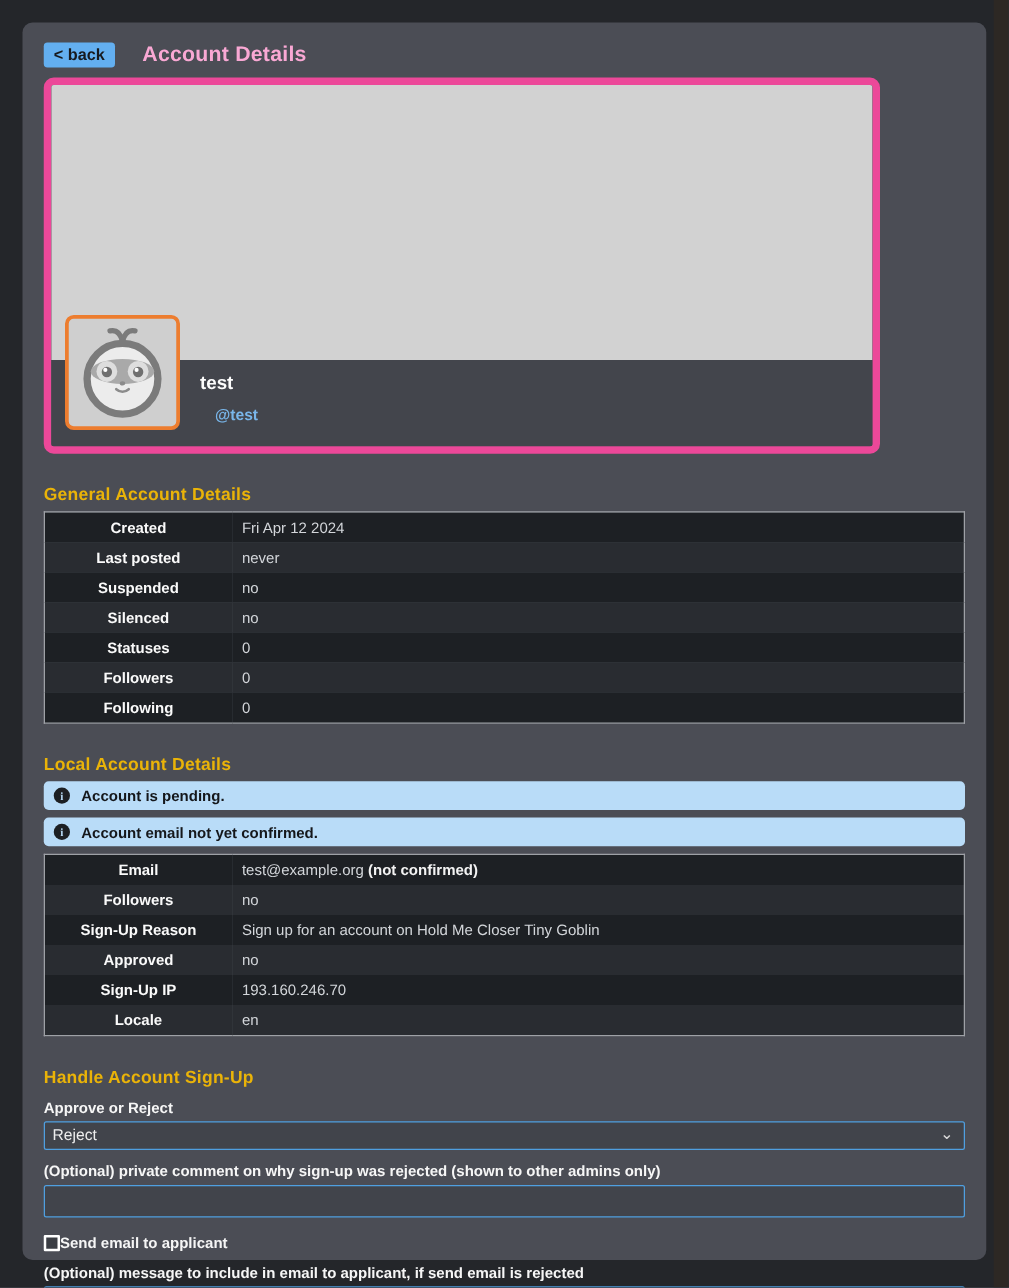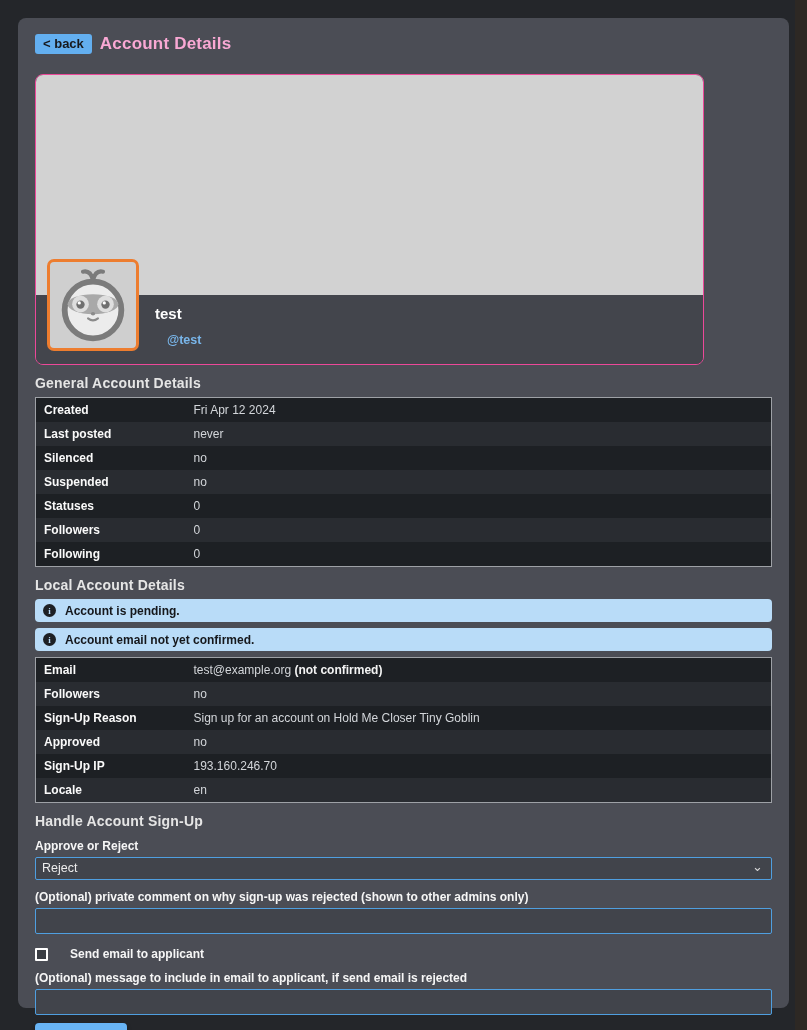--- a/index.html
+++ b/index.html
@@ -7,47 +7,47 @@
   body {
     width:807px; height:1030px; position:relative; overflow:hidden;
     background:#24262a;
     font-family:"Liberation Sans", sans-serif;
   }
   .right-strip { position:absolute; right:0; top:0; width:12px; height:100%; background:#2d2824; }
   .panel {
     position:absolute; left:18px; top:18px; width:771px; height:990px;
     background:#4b4d55; border-radius:8px; padding:14px 17px 20px 17px;
   }
-  .title-row { display:flex; align-items:center; gap:8px; margin:2px 0 20px 0; }
+  .title-row { display:flex; align-items:center; gap:22px; margin:2px 0 8px 0; }
   .back-btn {
     background:#63aff0; color:#17191d; font-weight:bold; font-size:13px;
     padding:2px 8px 3px 8px; border-radius:3px; text-decoration:none; cursor:pointer;
   }
   h1.page-title { font-size:17px; color:#f9a8d4; margin:0; font-weight:bold; letter-spacing:0.2px; }
 
   .profile-card {
-    width:669px; border:1px solid #ec4899; border-radius:8px; overflow:hidden;
+    width:669px; border:6px solid #ec4899; border-radius:8px; overflow:hidden;
     position:relative; margin-bottom:8px;
   }
   .header-image { height:220px; background:#d2d2d2; }
   .basic-row { height:69px; background:#43454c; position:relative; padding:10px 0 0 119px; }
   .avatar {
     position:absolute; left:11px; bottom:13px; width:92px; height:92px;
     background:#cfcfcf; border:3px solid #ed7d2f; border-radius:7px;
     display:flex; align-items:center; justify-content:center;
   }
   .display-name { color:#fdfdfd; font-weight:bold; font-size:15px; margin-bottom:8px; }
   .username { color:#79b6ea; font-weight:bold; font-size:12.5px; text-decoration:none;margin-left:12px; }
 
-  h2.section { color:#e5e5e5; font-size:14px; margin:10px 0 6px 0; font-weight:bold; letter-spacing:0.2px; }
+  h2.section { color:#eab308; font-size:14px; margin:24px 0 6px 0; font-weight:bold; letter-spacing:0.2px; }
 
   table.details { width:100%; border-collapse:collapse; border:1px solid #9ea1a6; font-size:12px; }
   table.details tr:nth-child(odd)  { background:#1d2024; }
   table.details tr:nth-child(even) { background:#292c31; }
-  table.details th { text-align:left; color:#fafafa; font-weight:bold; width:150px; padding:3px 8px; vertical-align:middle; }
+  table.details th { text-align:center; color:#fafafa; font-weight:bold; width:150px; padding:3px 8px; vertical-align:middle; }
   table.details td { color:#d3d6da; padding:5px 8px; font-weight:normal; vertical-align:middle; }
   table.details td b { color:#f3f3f3; }
 
   .notice {
     background:#b9dcf8; color:#15171b; font-weight:bold; font-size:12px;
     border-radius:4px; padding:4px 8px; margin-bottom:6px;
     display:flex; align-items:center; gap:9px; min-height:23px;
   }
   .info-icon {
     width:13px; height:13px; border-radius:50%; background:#1d2024; color:#b9dcf8;
@@ -62,21 +62,21 @@
     background:#41444b; border:1px solid #4f9fe0; border-radius:2px;
     color:#ededed; font-size:12.5px; padding:2px 22px 3px 6px; height:23px;
     font-family:"Liberation Sans", sans-serif;
   }
   .chevron { position:absolute; right:9px; top:3px; color:#d8d8d8; font-size:13px; pointer-events:none; line-height:1; }
   input.text-field {
     width:100%; background:#41444b; border:1px solid #4f9fe0; border-radius:2px;
     height:26px; color:#ededed; font-size:12.5px; padding:3px 6px;
     font-family:"Liberation Sans", sans-serif;
   }
-  .checkbox-row { display:flex; align-items:center; gap:22px; margin:13px 0 0 0; }
+  .checkbox-row { display:flex; align-items:center; gap:0; margin:13px 0 0 0; }
   input.send-email-checkbox {
     appearance:none; -webkit-appearance:none; width:13px; height:13px;
     border:2px solid #ffffff; background:#3a3d43; margin:0; border-radius:1px;
   }
   .checkbox-label { color:#f6f6f6; font-weight:bold; font-size:12px; }
   .submit-btn {
     margin-top:8px; background:#68b4f5; color:#15171b; border:none; border-radius:4px;
     font-weight:bold; font-size:14px; padding:6px 25px;
     box-shadow:0 2px 4px rgba(0,0,0,0.35); cursor:pointer;
     font-family:"Liberation Sans", sans-serif;
@@ -125,25 +125,25 @@
     <tbody>
       <tr>
           <th>Created</th>
           <td>Fri Apr 12 2024</td>
         </tr>
       <tr>
           <th>Last posted</th>
           <td>never</td>
         </tr>
       <tr>
+          <th>Suspended</th>
+          <td>no</td>
+        </tr>
+      <tr>
           <th>Silenced</th>
-          <td>no</td>
-        </tr>
-      <tr>
-          <th>Suspended</th>
           <td>no</td>
         </tr>
       <tr>
           <th>Statuses</th>
           <td>0</td>
         </tr>
       <tr>
           <th>Followers</th>
           <td>0</td>
         </tr>

